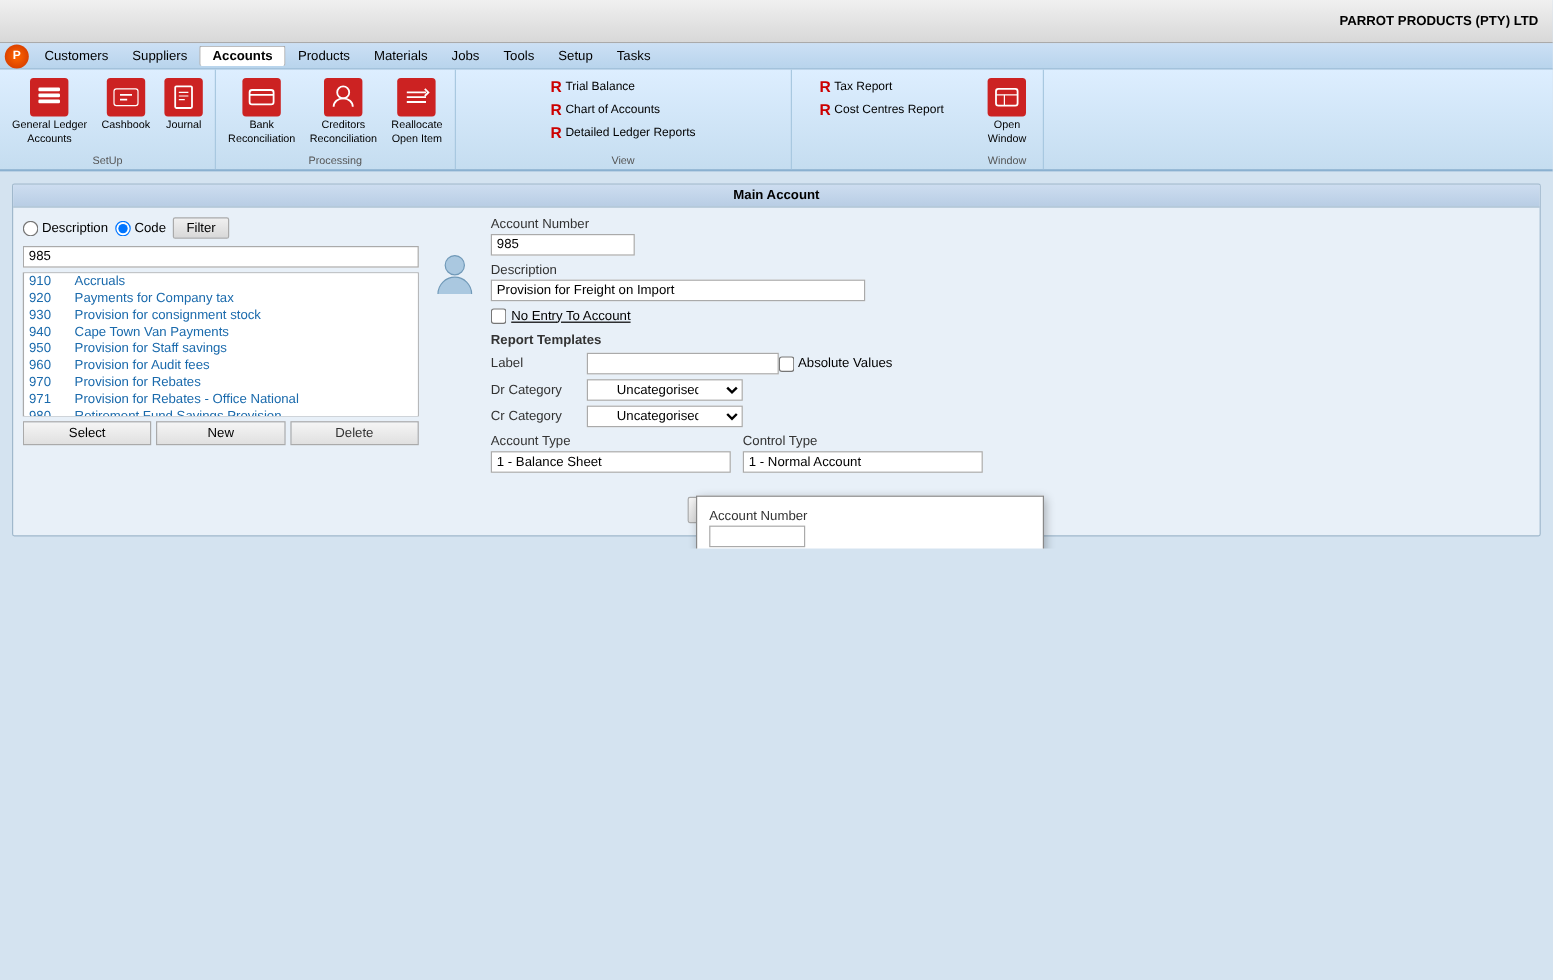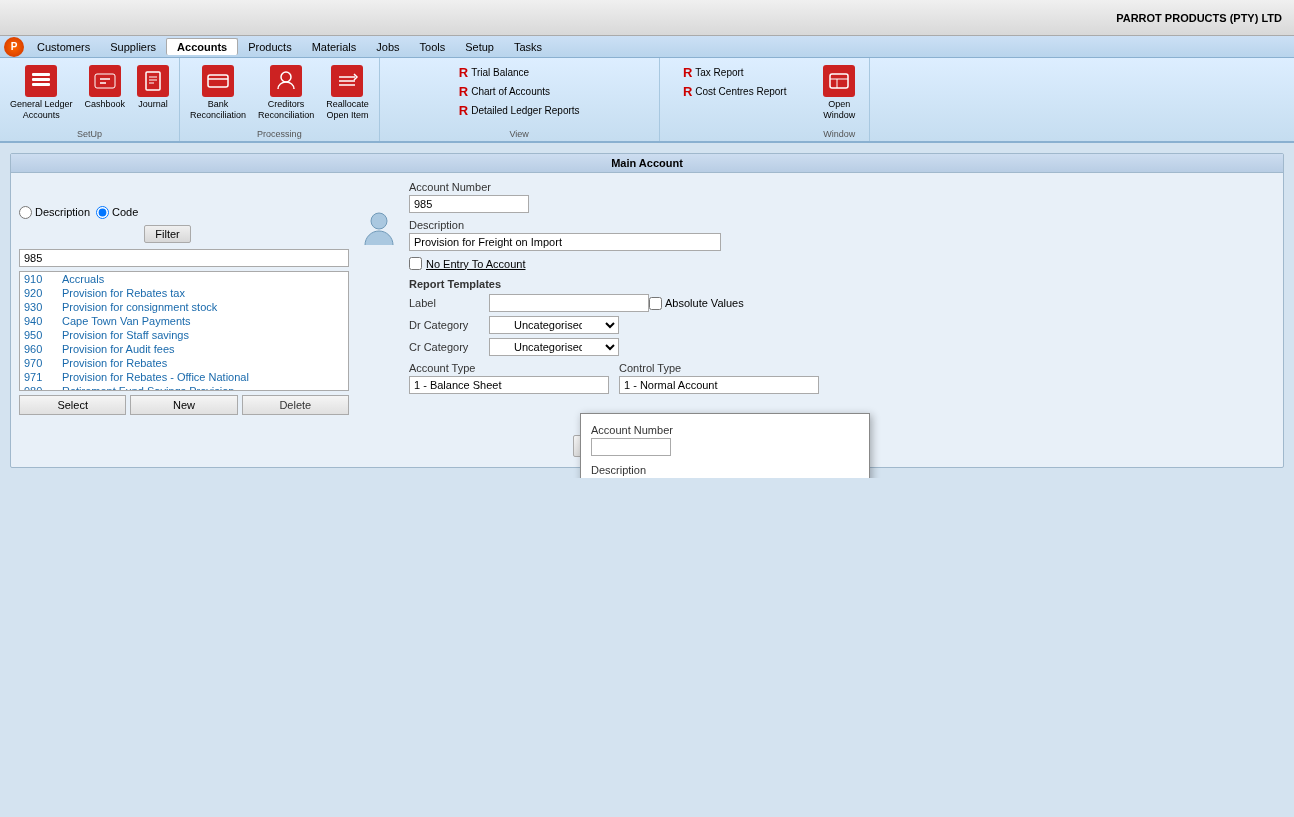--- a/index.html
+++ b/index.html
@@ -165,21 +165,20 @@
       gap: 3px;
       cursor: pointer;
     }
     .filter-btn {
       background: linear-gradient(to bottom, #f0f0f0, #d8d8d8);
       border: 1px solid #aaa;
       padding: 2px 10px;
       cursor: pointer;
       border-radius: 2px;
       font-size: 11px;
-      margin-top: 44px;
     }
     .search-input {
       width: 100%;
       margin-bottom: 4px;
       padding: 2px 4px;
       border: 1px solid #aaa;
       font-size: 11px;
     }
     .account-list {
       width: 100%;
@@ -604,21 +603,21 @@
           <button class="filter-btn">Filter</button>
         </div>
         <input type="text" class="search-input" value="985" style="">
         <div class="account-list">
           <div class="account-list-item">
               <span class="code">910</span>
               <span>Accruals</span>
             </div>
           <div class="account-list-item">
               <span class="code">920</span>
-              <span>Provision for Rebates tax</span>
+              <span>Payments for Company tax</span>
             </div>
           <div class="account-list-item">
               <span class="code">930</span>
               <span>Provision for consignment stock</span>
             </div>
           <div class="account-list-item">
               <span class="code">940</span>
               <span>Cape Town Van Payments</span>
             </div>
           <div class="account-list-item">

